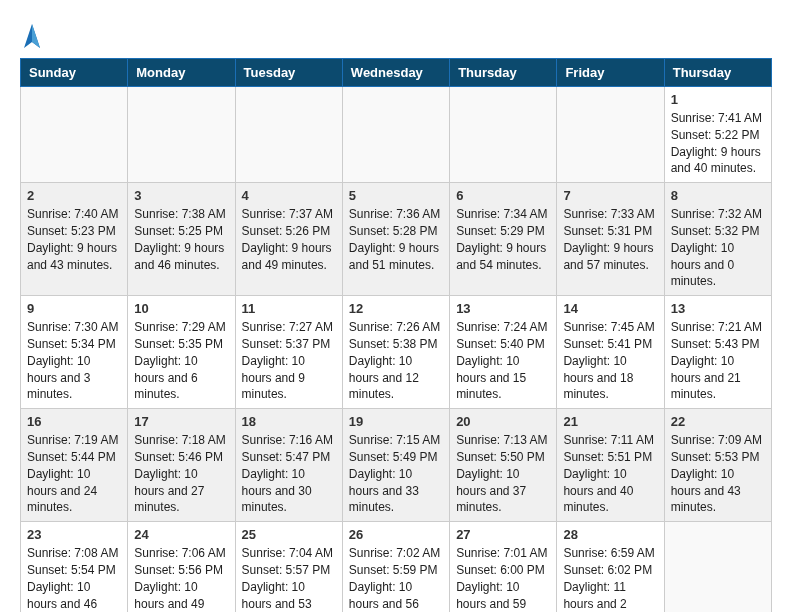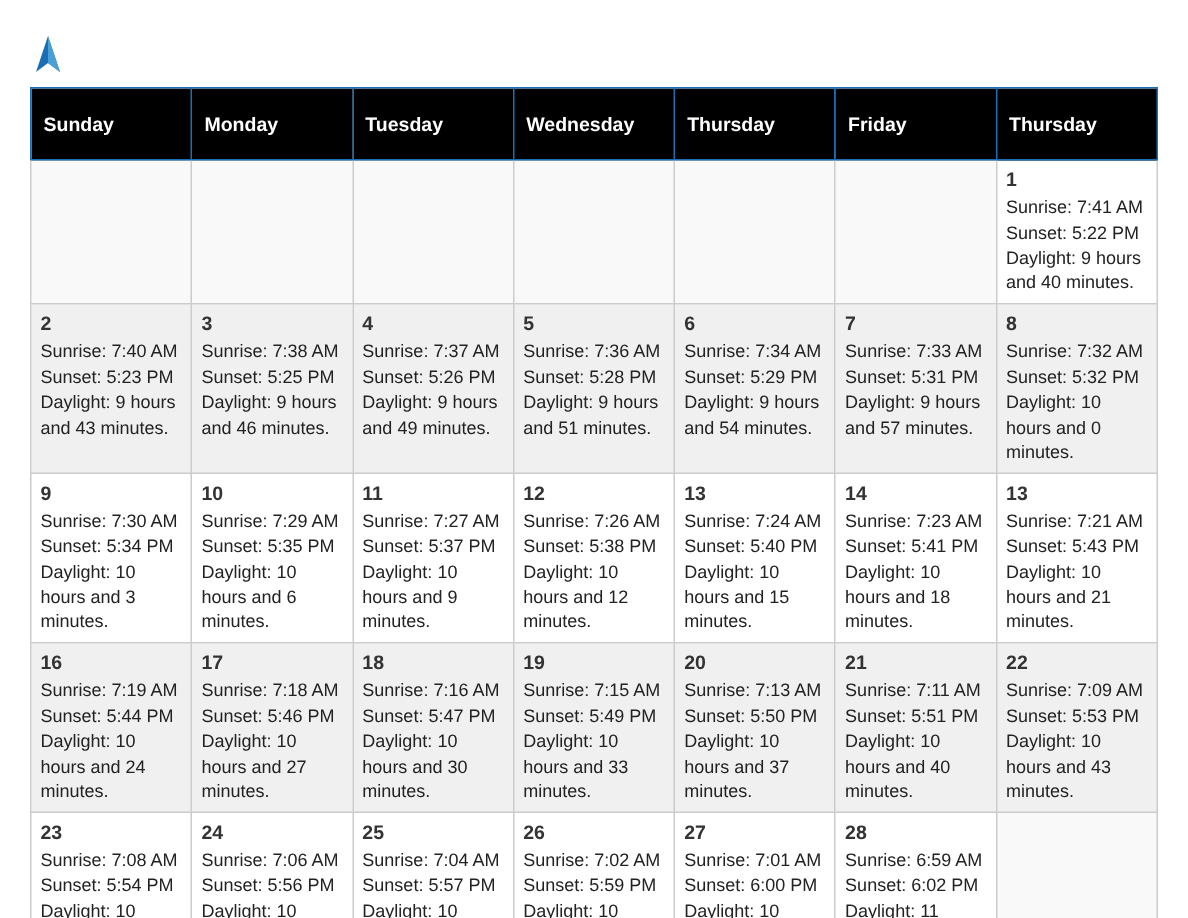--- a/index.html
+++ b/index.html
@@ -43,24 +43,24 @@
     .location-title {
       font-size: 16px;
       color: #444;
     }
     .calendar {
       width: 100%;
       border-collapse: collapse;
       table-layout: fixed;
     }
     .calendar th {
-      background: #000000;
+      background: #0c4a6e;
       color: #fff;
       text-align: left;
-      padding: 16px 8px;
+      padding: 6px 8px;
       font-size: 13px;
       font-weight: bold;
       border: 1px solid #1a6eb5;
     }
     .calendar td {
       border: 1px solid #ccc;
       vertical-align: top;
       padding: 5px 6px;
       font-size: 10.5px;
       color: #333;
@@ -203,21 +203,21 @@
 Daylight: 10 hours and 12 minutes.</div>
         </td>
         <td>
           <span class="day-number">13</span>
           <div class="day-info" style="white-space: pre-line;">Sunrise: 7:24 AM
 Sunset: 5:40 PM
 Daylight: 10 hours and 15 minutes.</div>
         </td>
         <td>
           <span class="day-number">14</span>
-          <div class="day-info" style="white-space: pre-line;">Sunrise: 7:23 AM
+          <div class="day-info" style="white-space: pre-line;">Sunrise: 7:45 AM
 Sunset: 5:41 PM
 Daylight: 10 hours and 18 minutes.</div>
         </td>
         <td>
           <span class="day-number">13</span>
           <div class="day-info" style="white-space: pre-line;">Sunrise: 7:21 AM
 Sunset: 5:43 PM
 Daylight: 10 hours and 21 minutes.</div>
         </td>
       </tr>

